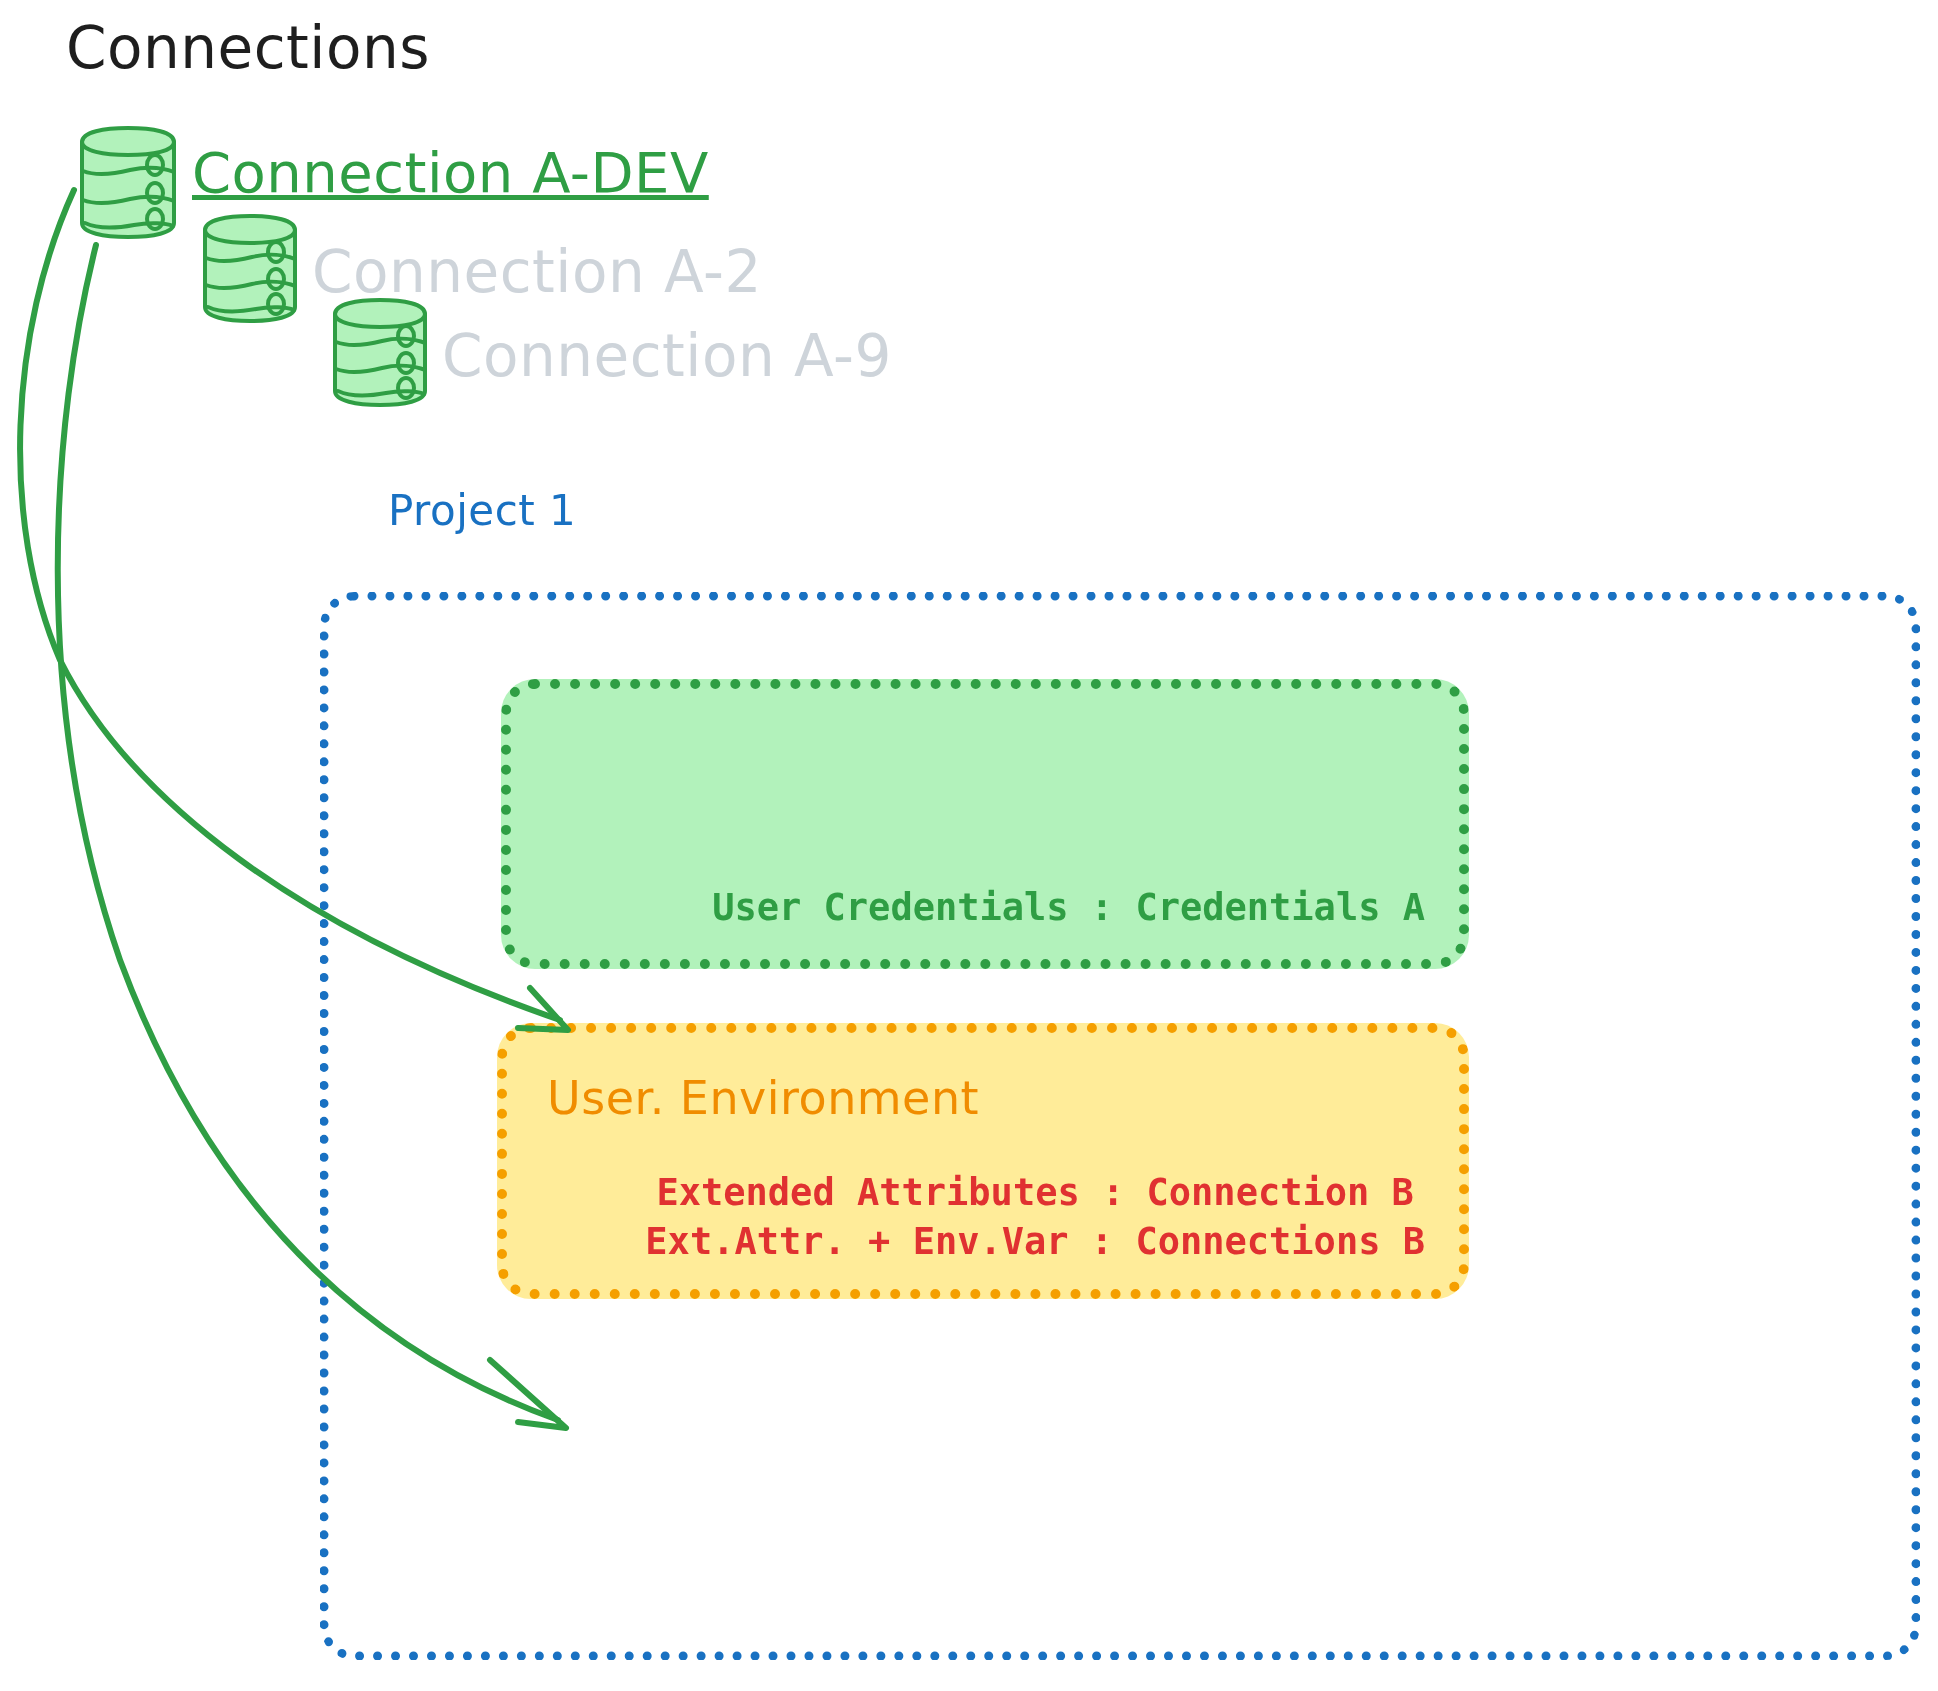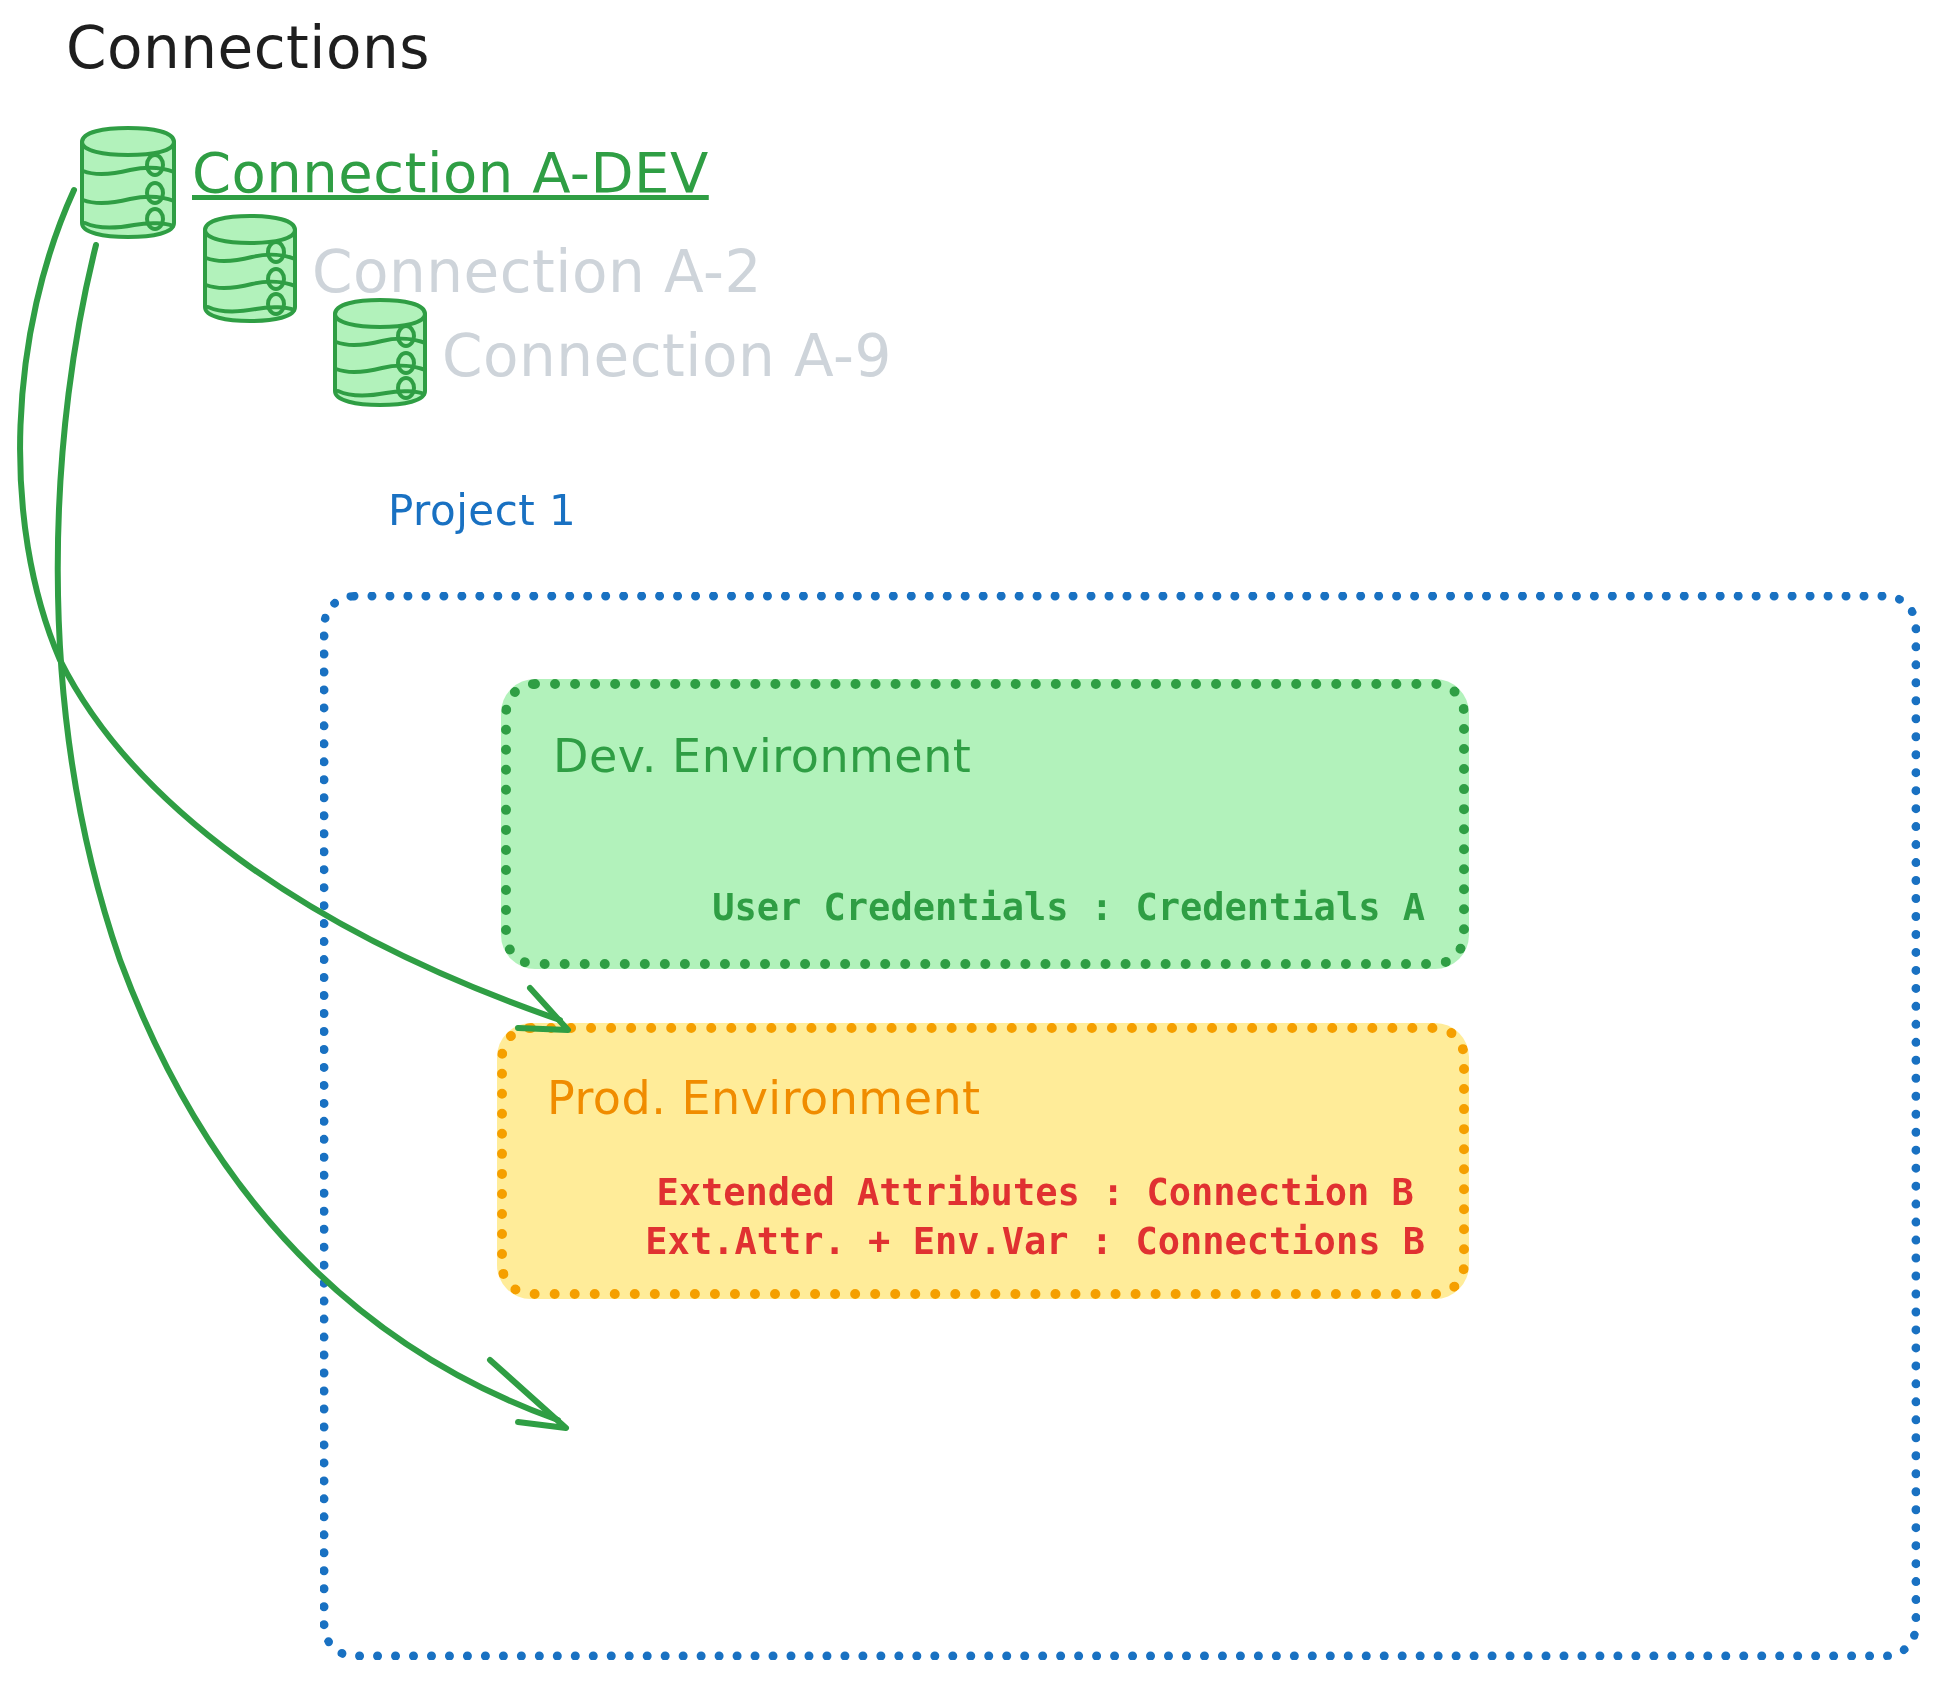--- a/index.html
+++ b/index.html
@@ -214,28 +214,27 @@
 
   <div id="conn-label-0" class="hand conn-label">Connection A-DEV</div>
   <div id="conn-label-1" class="hand conn-label">Connection A-2</div>
   <div id="conn-label-2" class="hand conn-label">Connection A-9</div>
 
   <div id="title-project" class="hand">Project 1</div>
 
   <div id="project-box">
 
     <div id="env-dev" class="env-box" style="left:172px; top:78px;">
-      <div id="env-dev-title" class="hand env-title">Dev. Environment</div>
       <div id="dev-details" class="env-detail-block">
         <div class="mono detail-line detail-green">User Credentials : Credentials A</div>
       </div>
     </div>
 
     <div id="env-prod" class="env-box" style="left:168px; top:422px;">
-      <div id="env-prod-title" class="hand env-title">Prod. Environment</div>
+      <div id="env-prod-title" class="hand env-title">User. Environment</div>
       <div id="prod-details" class="env-detail-block">
         <div class="mono detail-line detail-red">Extended Attributes : Connection B</div>
         <div class="mono detail-line detail-red">Ext.Attr. + Env.Var : Connections B</div>
       </div>
     </div>
   </div>
 
   <svg id="arrows" viewBox="0 0 1938 1691" xmlns="http://www.w3.org/2000/svg">
 
     <g>

